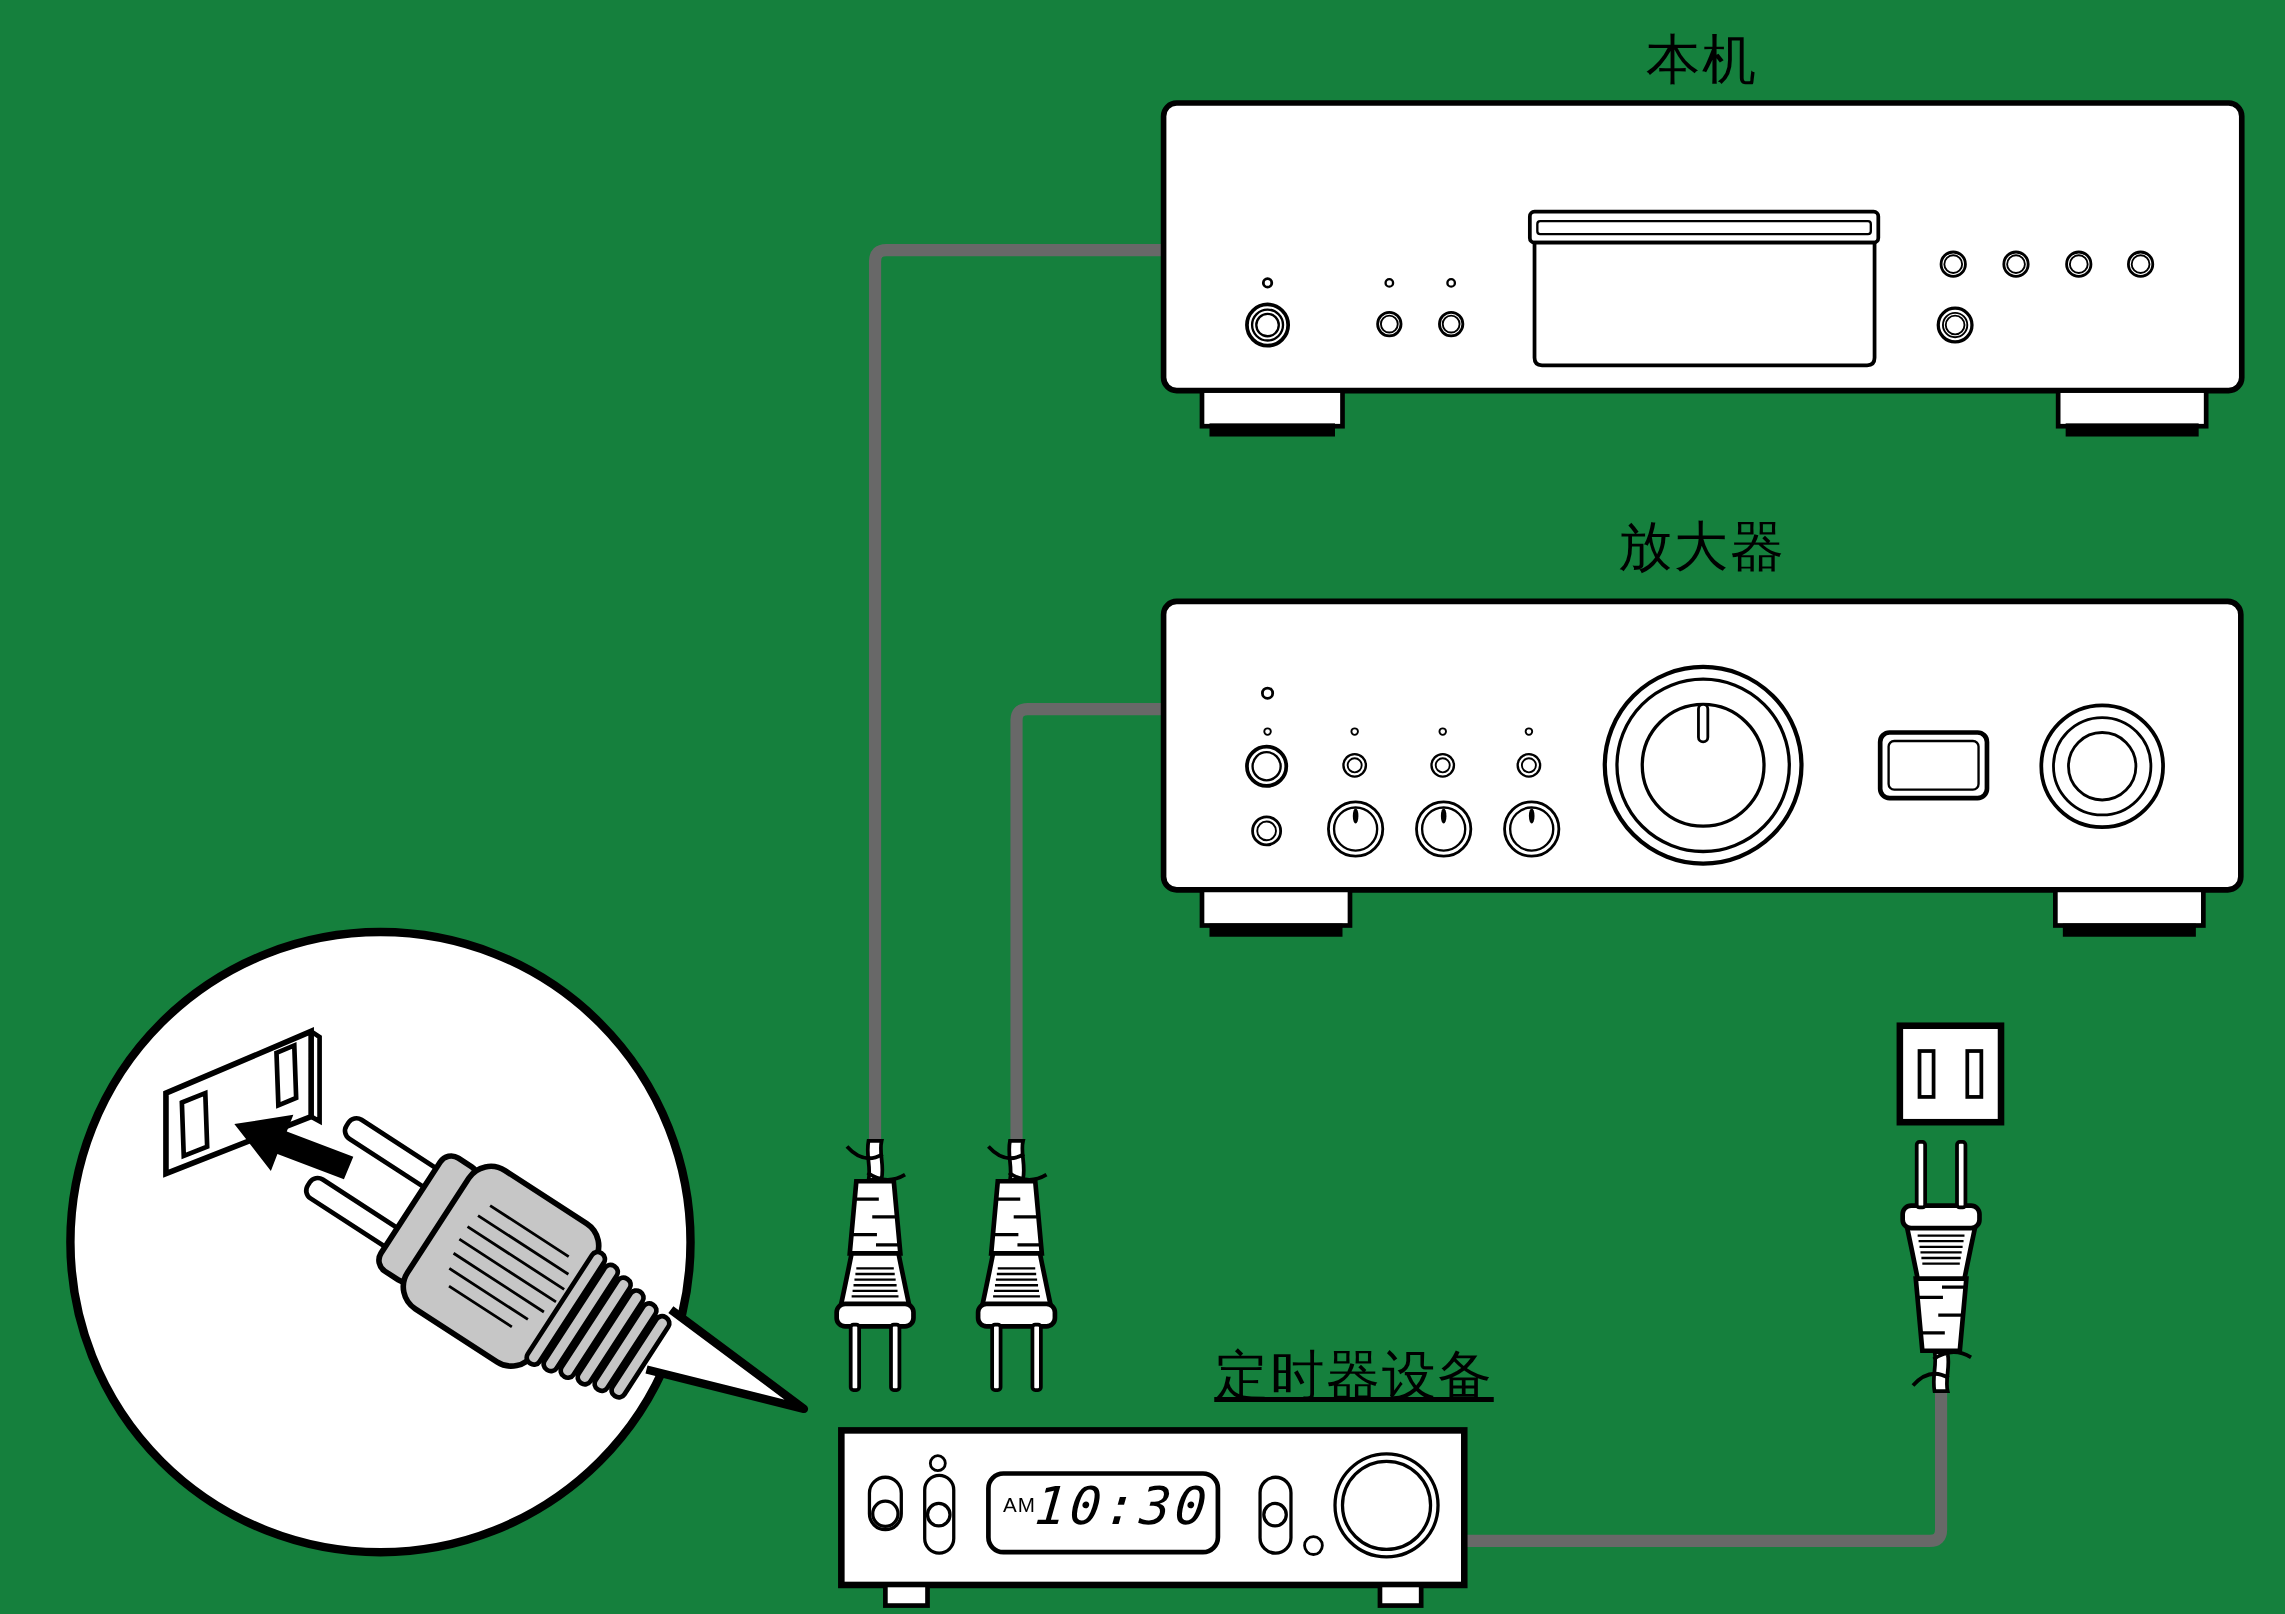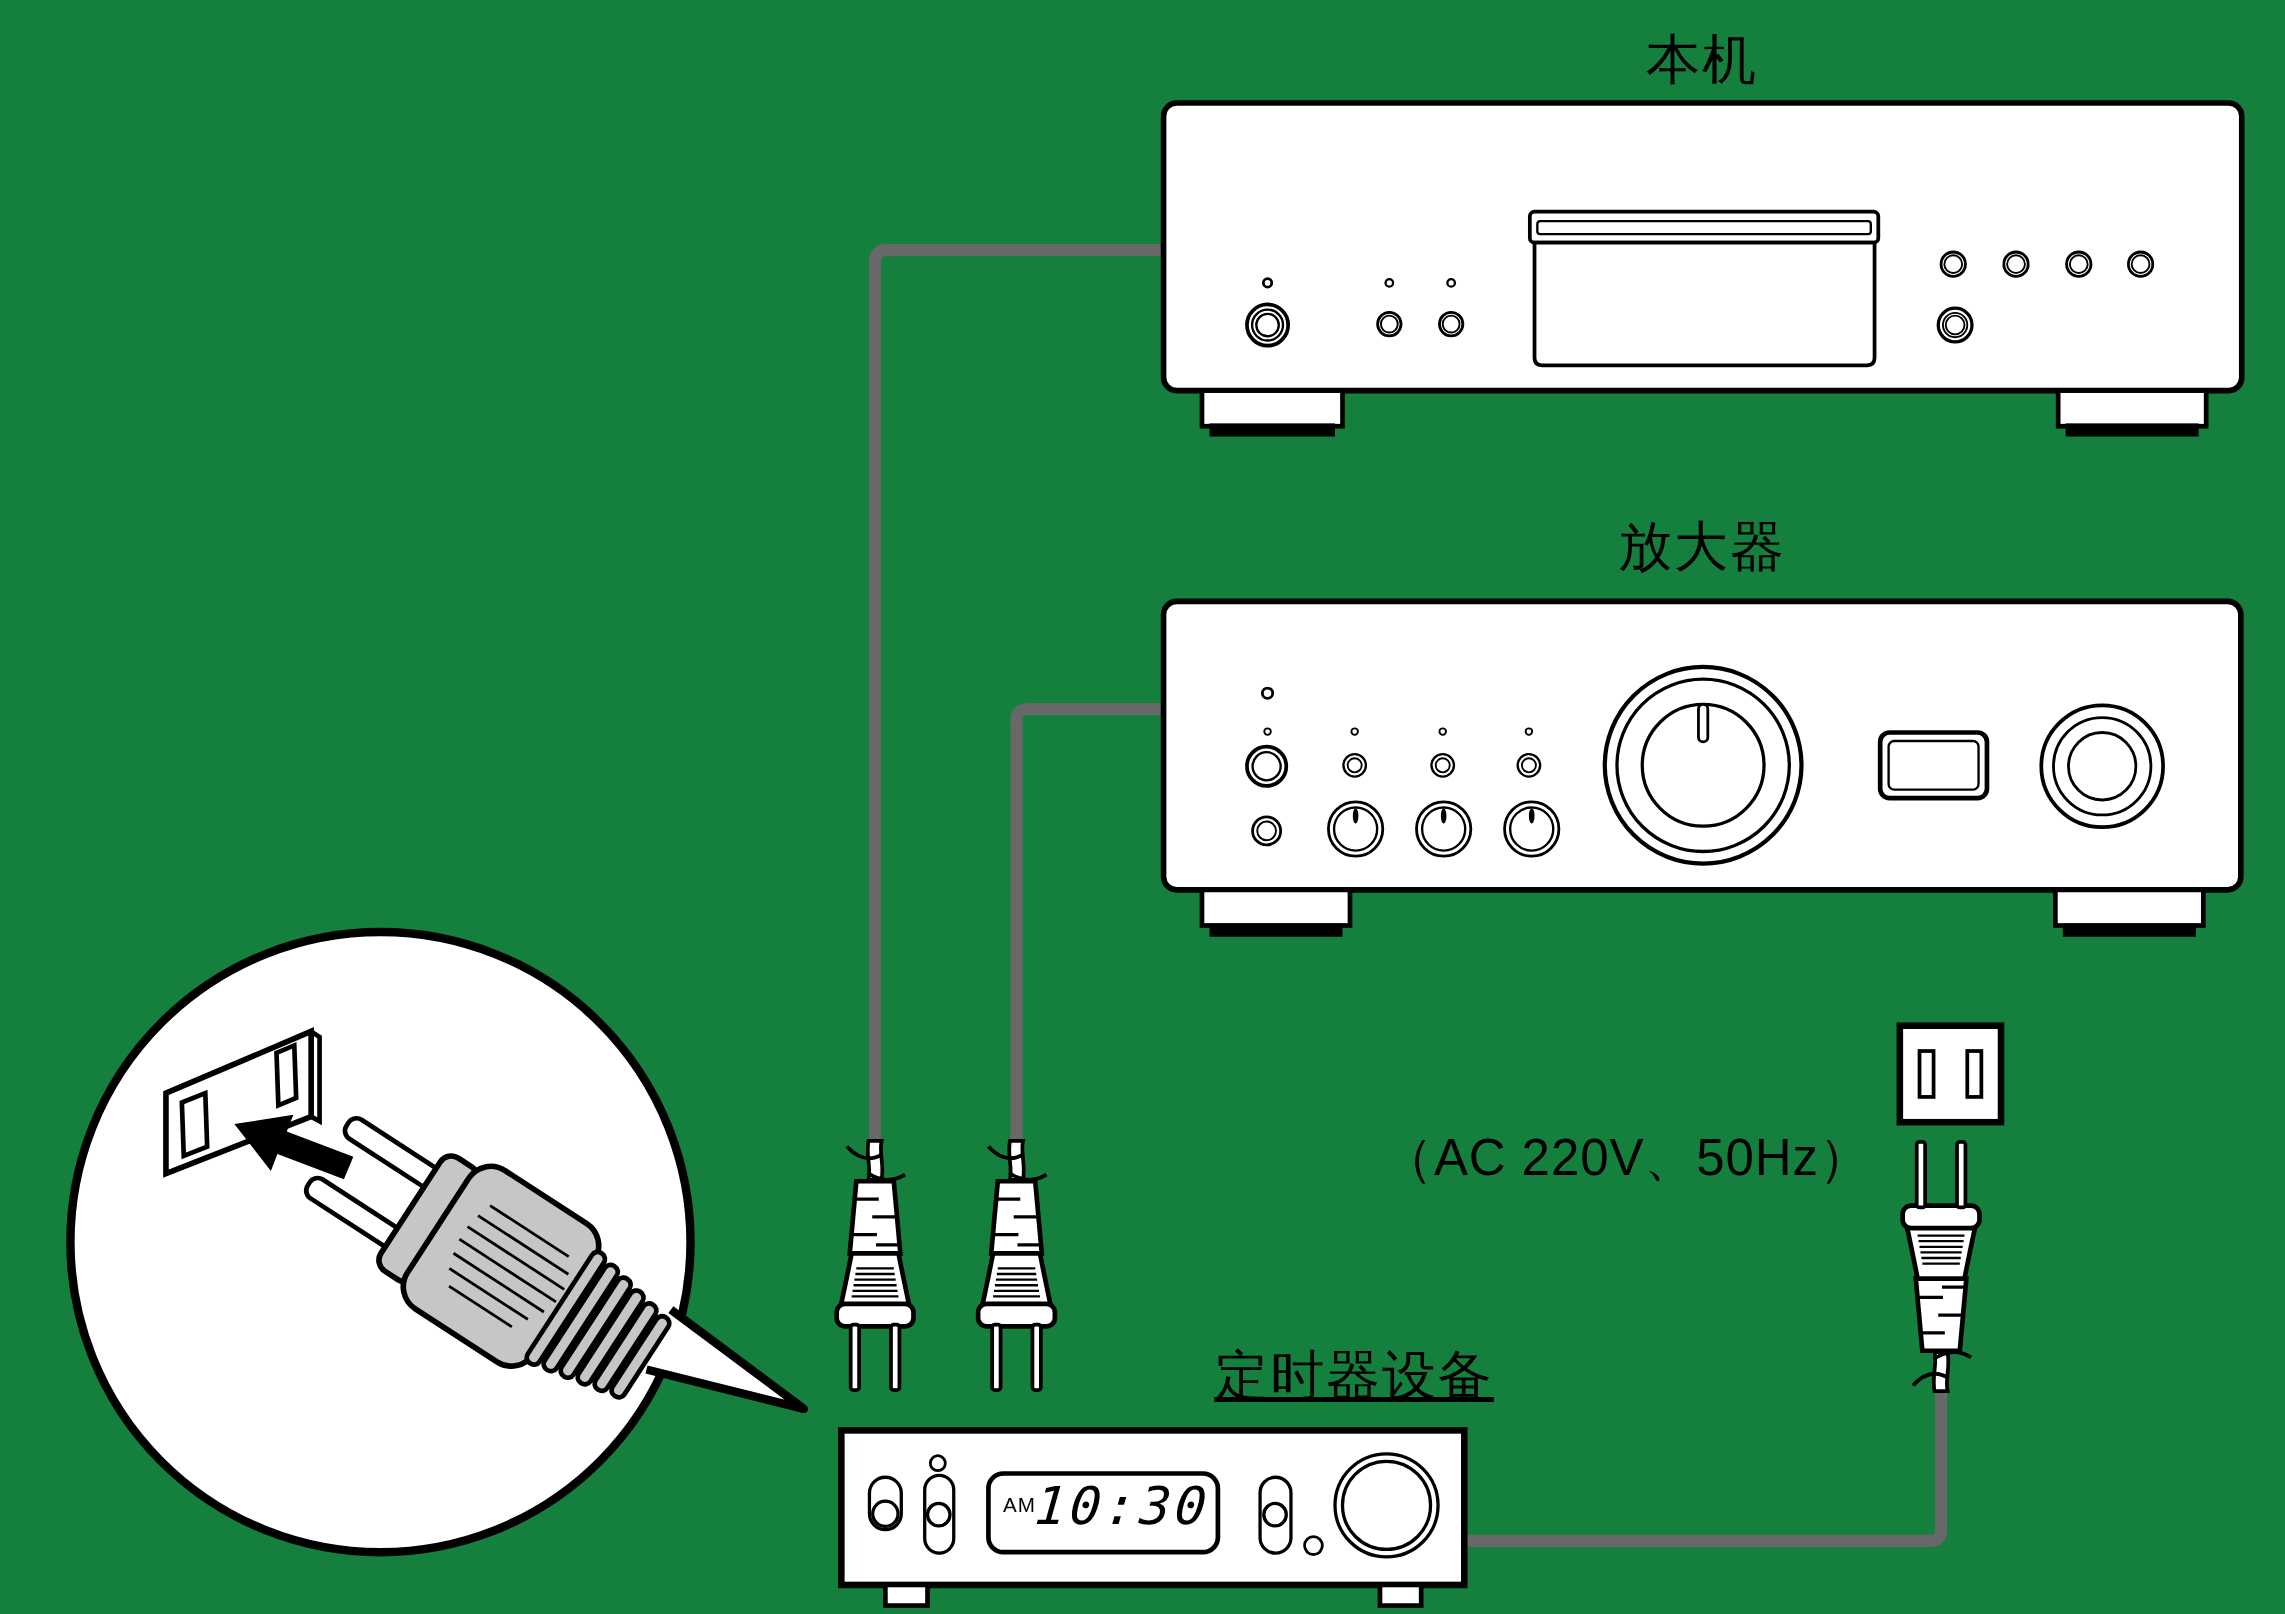--- a/index.html
+++ b/index.html
@@ -240,21 +240,20 @@
           <rect x="227" y="-58" width="15" height="116" rx="7"></rect>
           <rect x="246" y="-54" width="15" height="108" rx="7"></rect>
           <rect x="265" y="-50" width="15" height="100" rx="7"></rect>
         </g>
       </g>
     </g>
   </svg>
 
   <div id="lbl-unit" class="label label-cjk">本机</div>
   <div id="lbl-amp" class="label label-cjk">放大器</div>
-  <div id="lbl-outlet2" class="label label-ac">（AC 220V、50Hz）</div>
   <div id="lbl-timer" class="label label-cjk">定时器设备</div>
 
   <div id="clock-text">
     <span id="clock-am">AM</span>
     <span id="clock-time">10:30</span>
   </div>
 
 </div>
 
 

